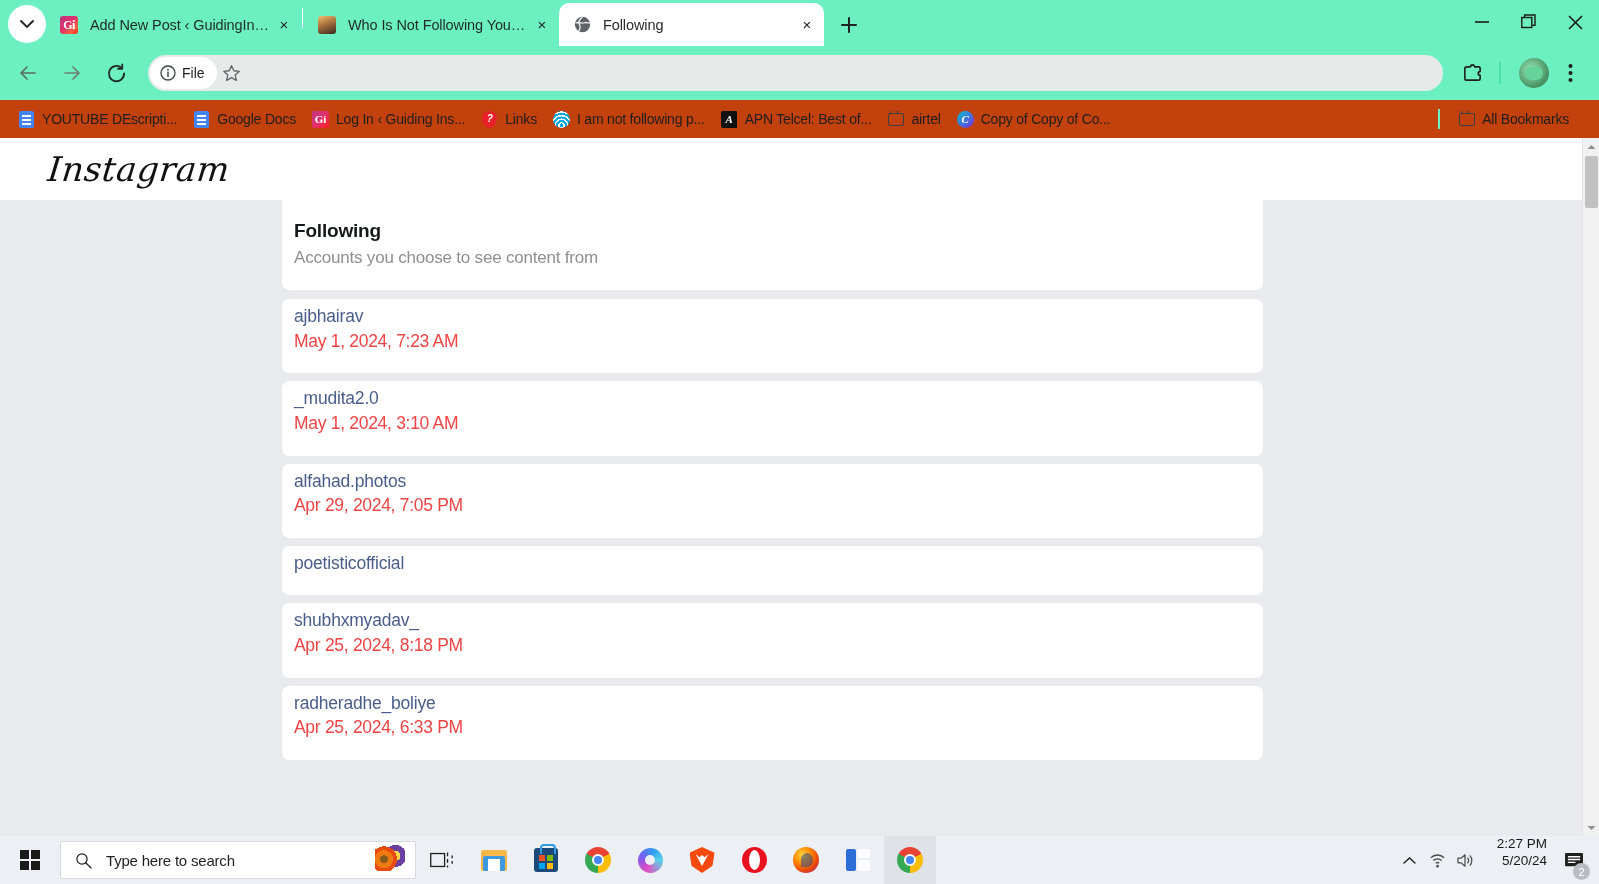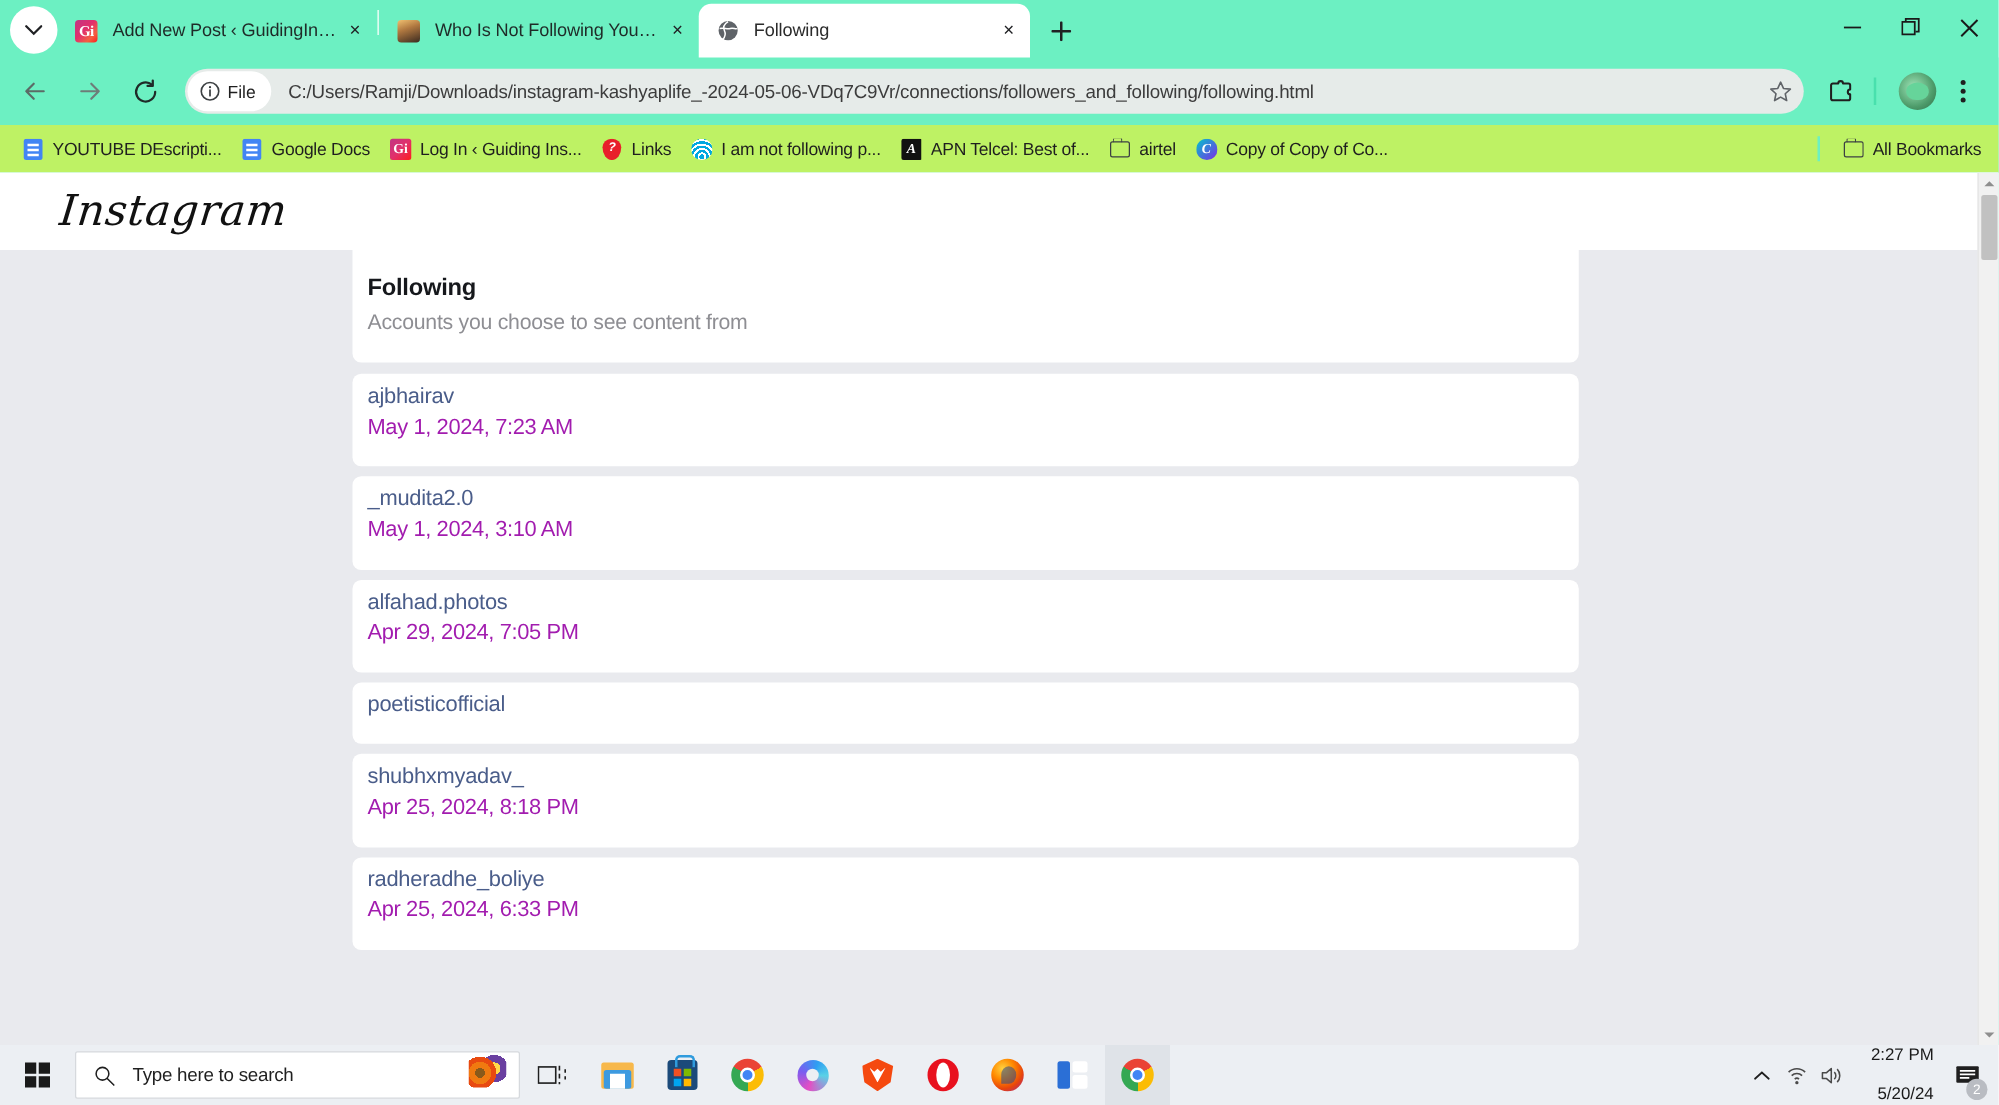--- a/index.html
+++ b/index.html
@@ -175,24 +175,24 @@
   }
   .avatar-btn::after {
     content:''; position:absolute; left:6px; top:8px;
     width:18px; height:14px; border-radius:50% 50% 45% 45%;
     background: #66d49a;
   }
 
   
   .bookmarks {
     height: 38px;
-    background: #bef264;
+    background: #c2410c;
     display: flex;
     align-items: center;
-    padding: 0 6px 0 10px;
+    padding: 0 22px 0 10px;
     position: relative;
   }
   .bm {
     display: flex; align-items: center;
     height: 28px;
     padding: 0 8px;
     border-radius: 4px;
     flex: 0 0 auto;
     max-width: 185px;
   }
@@ -317,21 +317,21 @@
   }
   .entry-user {
     font-size: 17.5px;
     color: #4a5d8a;
     letter-spacing: -0.2px;
     line-height: 1.35;
     display: inline-block;
   }
   .entry-date {
     font-size: 17.5px;
-    color: #a21caf;
+    color: #ef4444;
     letter-spacing: -0.3px;
     line-height: 1.35;
     margin-top: 1px;
   }
 
   
   .scrollbar {
     position: absolute;
     right: 0; top: 0;
     width: 17px; height: 698px;
@@ -403,21 +403,21 @@
     display: flex; align-items: center;
     height: 48px;
     padding-right: 8px;
   }
   .tray-ico {
     width: 28px; height: 48px;
     display: flex; align-items: center; justify-content: center;
   }
   .clock {
     display: flex; flex-direction: column;
-    align-items: flex-end; justify-content: space-between;
+    align-items: flex-end; justify-content: flex-start;
     height: 48px;
     font-size: 13.5px; color: #1a1a1a;
     line-height: 1.25;
     padding: 0 10px 0 6px;
     min-width: 78px;
   }
   .notif {
     width: 34px; height: 48px;
     display: flex; align-items: center; justify-content: center;
     position: relative;
@@ -571,21 +571,20 @@
 
     <div class="omnibox">
       <div class="omni-file-chip">
         <svg width="16" height="16" viewBox="0 0 16 16">
           <circle cx="8" cy="8" r="7" fill="none" stroke="#3c4043" stroke-width="1.3"></circle>
           <path d="M8 7 V11.5" stroke="#3c4043" stroke-width="1.4" stroke-linecap="round"></path>
           <circle cx="8" cy="4.7" r="0.9" fill="#3c4043"></circle>
         </svg>
         <span class="lbl">File</span>
       </div>
-      <div class="omni-url" title="C:/Users/Ramji/Downloads/instagram-kashyaplife_-2024-05-06-VDq7C9Vr/connections/followers_and_following/following.html">C:/Users/Ramji/Downloads/instagram-kashyaplife_-2024-05-06-VDq7C9Vr/connections/followers_and_following/following.html</div>
       <div class="omni-star">
         <svg width="19" height="19" viewBox="0 0 20 20">
           <path d="M10 1.8 L12.4 7.1 L18.2 7.7 L13.9 11.6 L15.1 17.3 L10 14.4 L4.9 17.3 L6.1 11.6 L1.8 7.7 L7.6 7.1 Z" fill="none" stroke="#5f6368" stroke-width="1.35" stroke-linejoin="round"></path>
         </svg>
       </div>
     </div>
 
     <div class="tb-icon">
       <svg width="21" height="21" viewBox="0 0 22 22">
         <path d="M3 5.5 A1.5 1.5 0 0 1 4.5 4 H9 A2 2 0 1 1 13 4 H17.5 A1.5 1.5 0 0 1 19 5.5 V9 A2 2 0 1 0 19 13 V16.5 A1.5 1.5 0 0 1 17.5 18 H4.5 A1.5 1.5 0 0 1 3 16.5 Z" fill="none" stroke="#1f1f1f" stroke-width="1.7" stroke-linejoin="round"></path>

